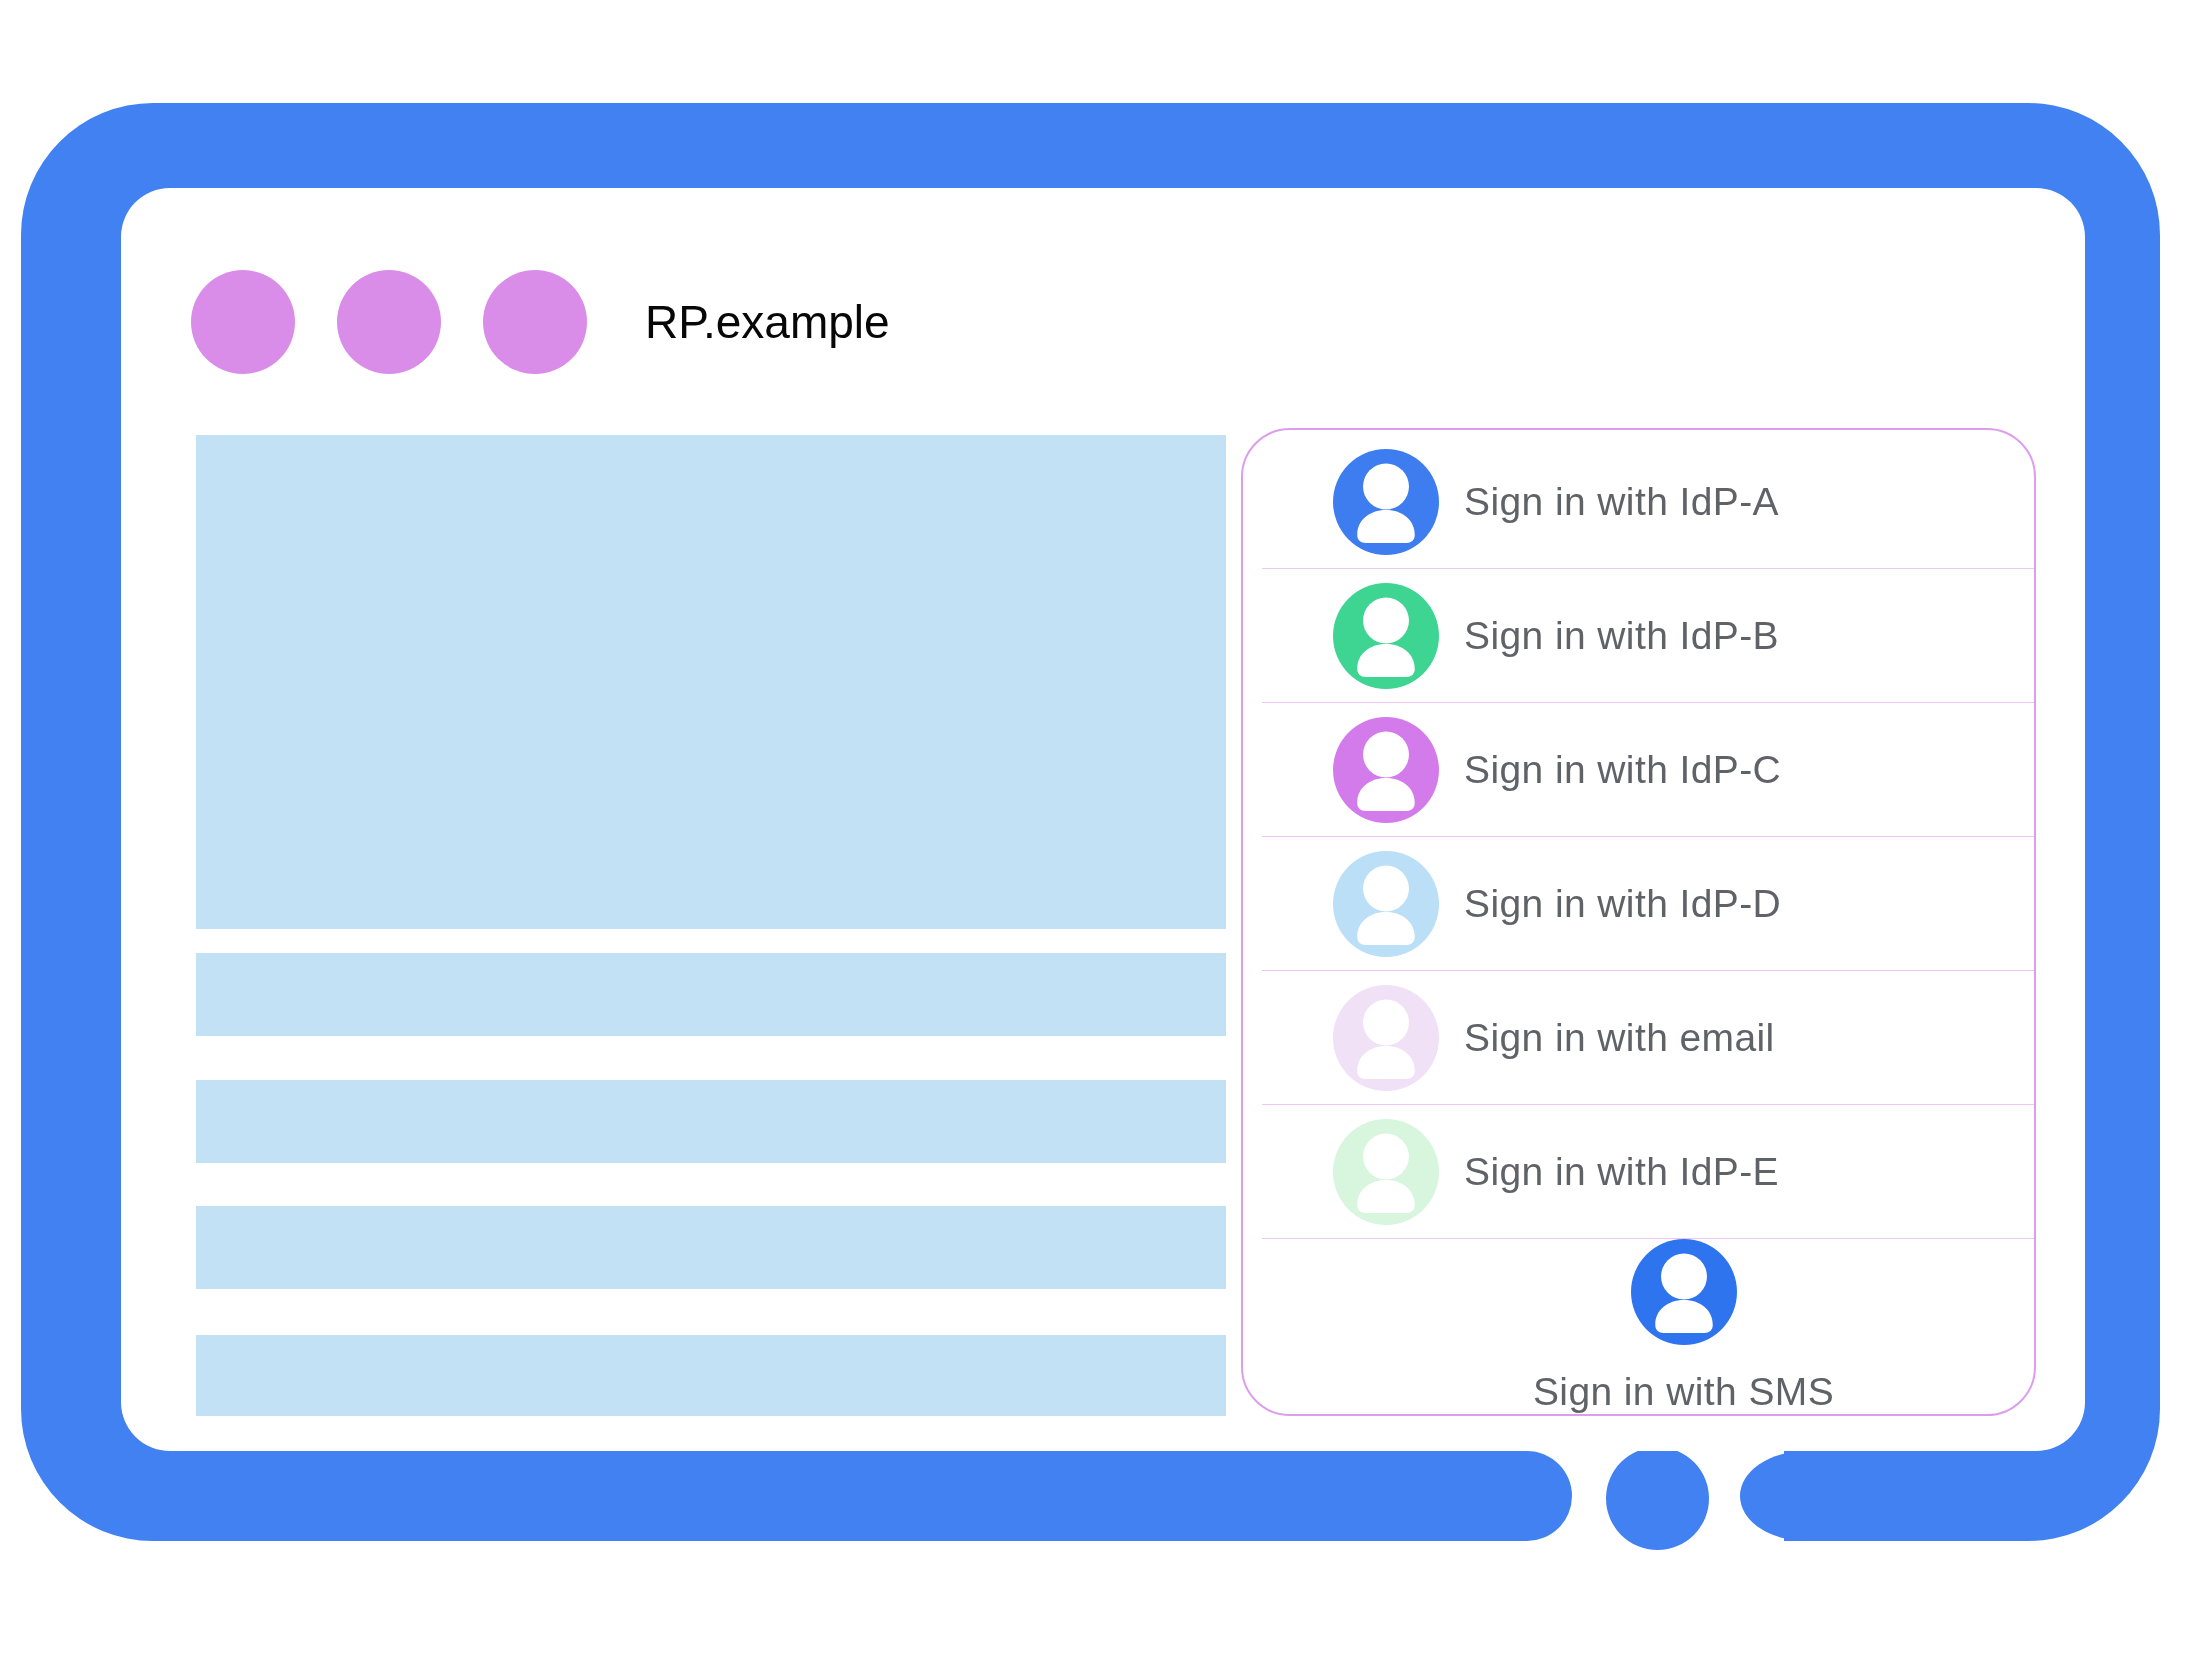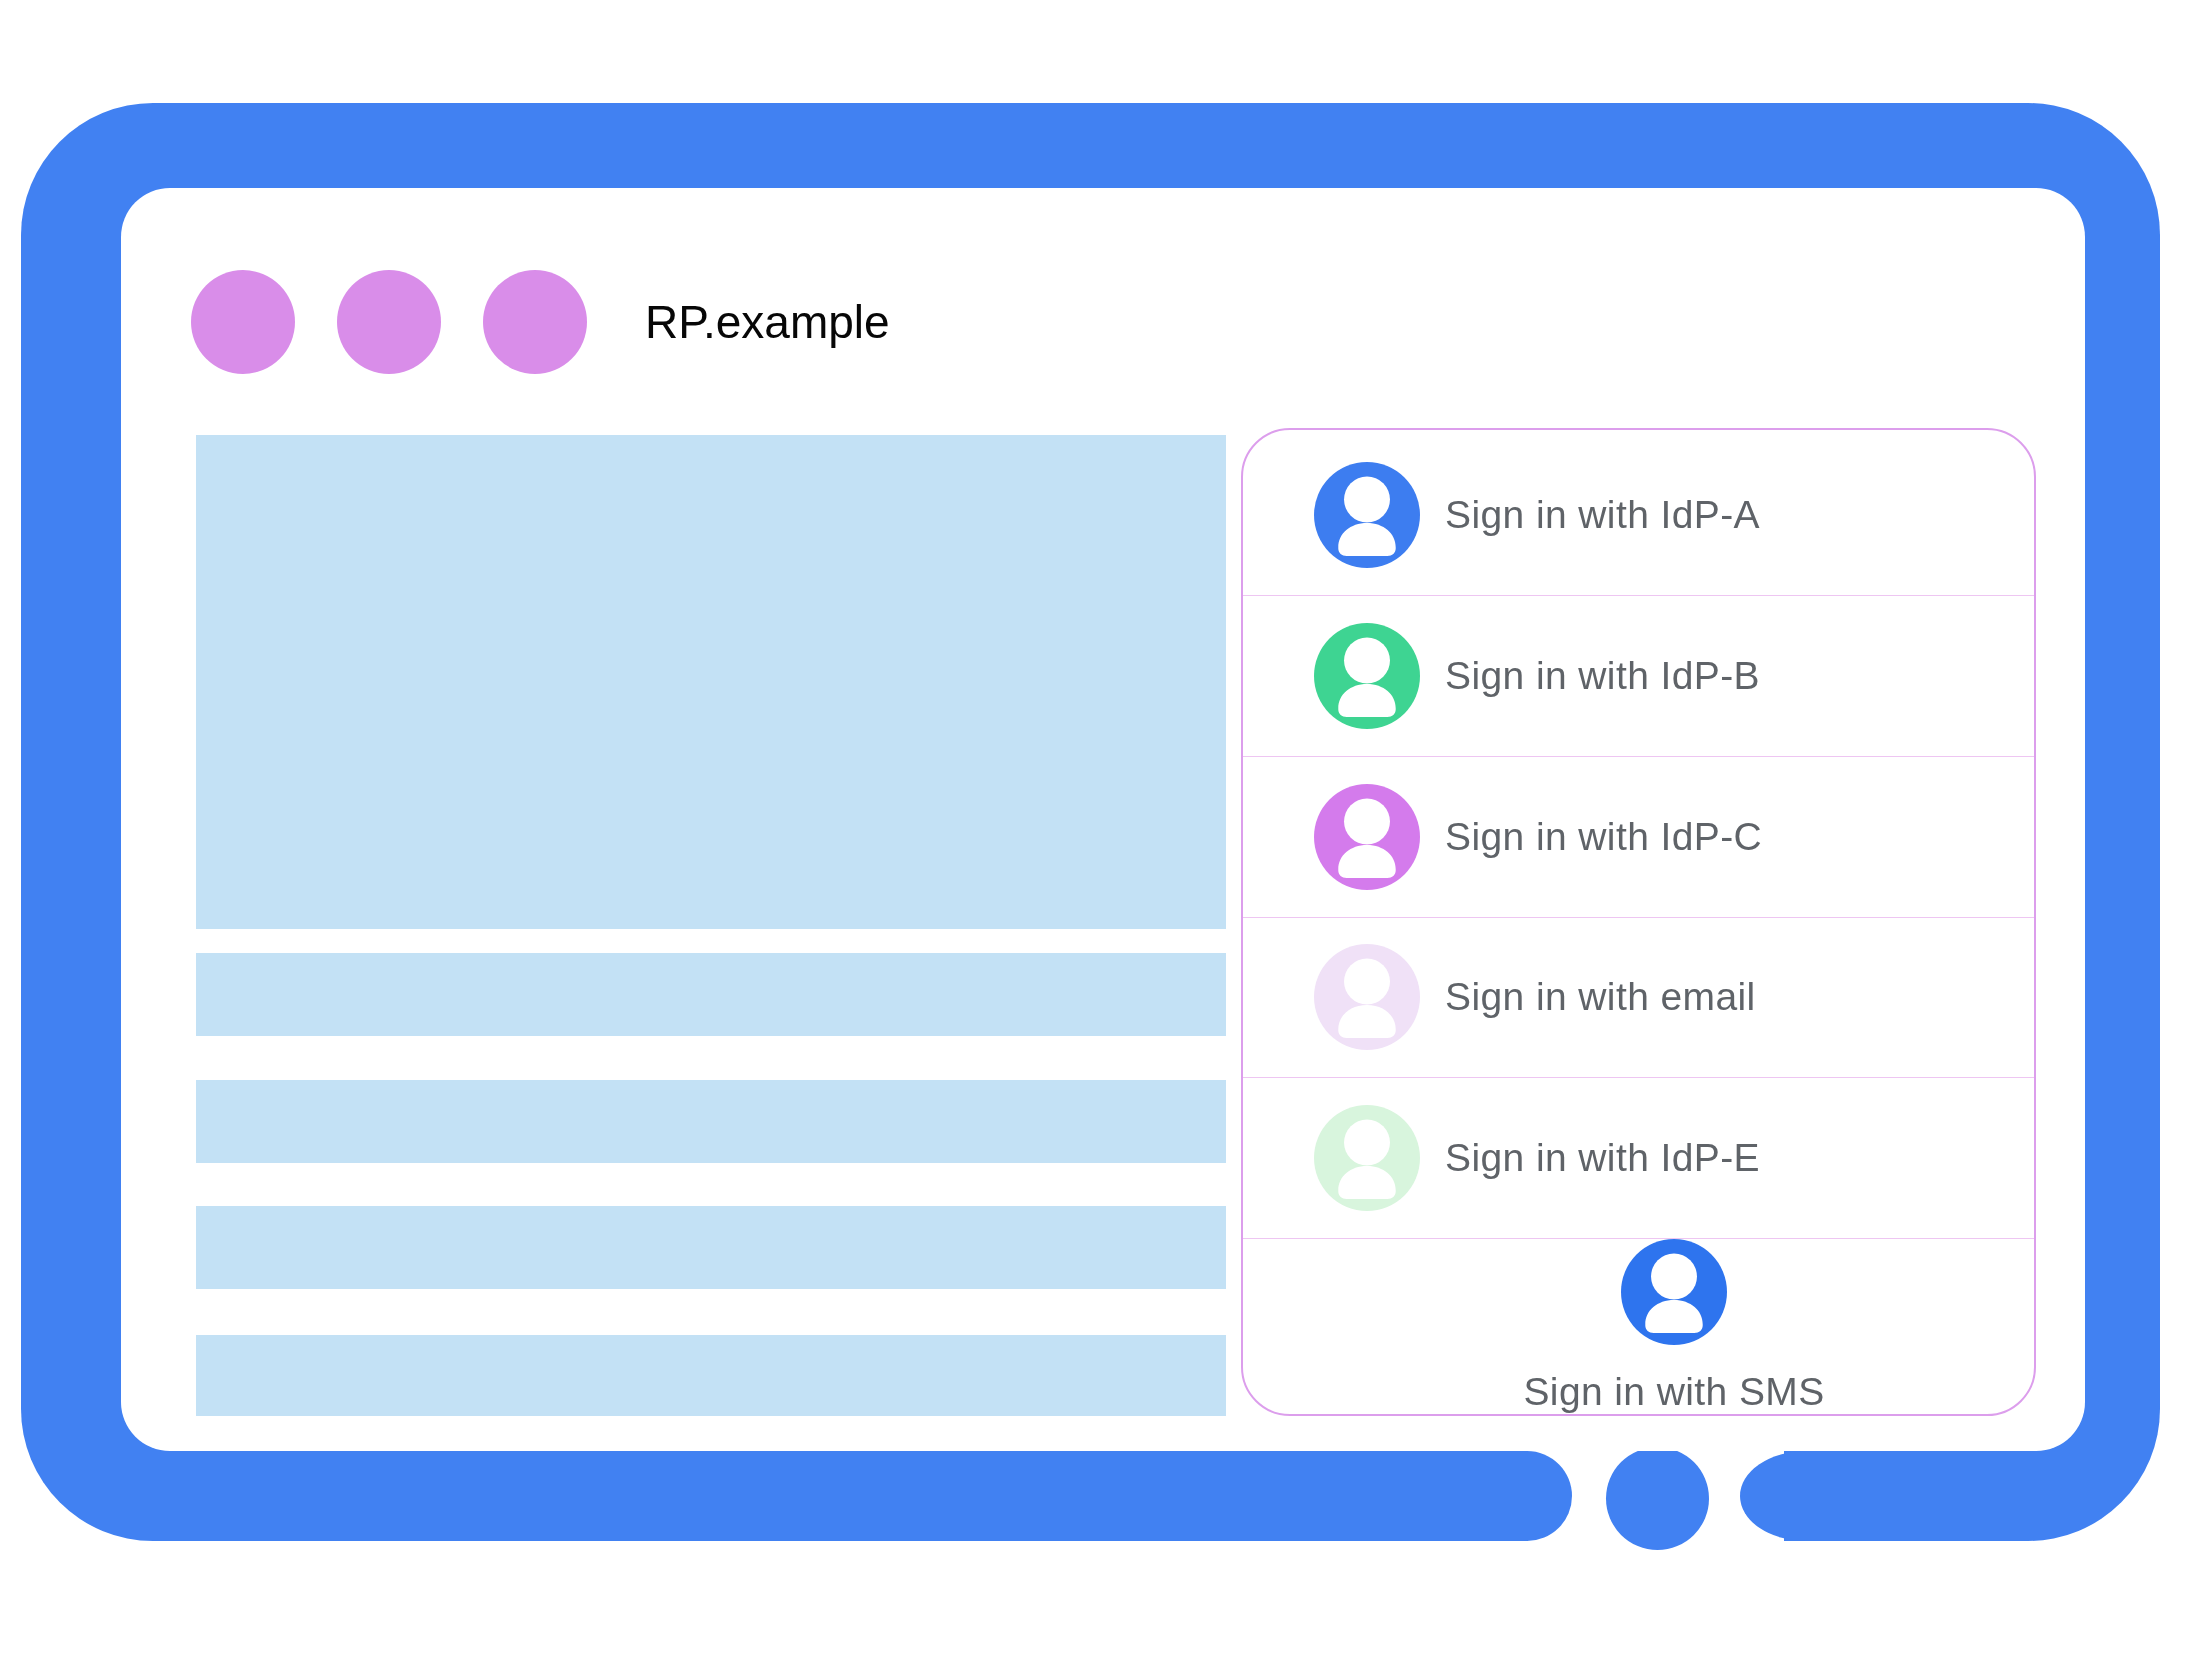--- a/index.html
+++ b/index.html
@@ -93,20 +93,21 @@
     left: 1120px; top: 240px;
     width: 795px; height: 988px;
     box-sizing: border-box;
     background: #ffffff;
     border: 2.6px solid var(--panel-border-color, #dc9eec);
     border-radius: 49px;
     display: flex;
     flex-direction: column;
     overflow: hidden;
     padding-top: 5.3px;
+    padding-left: 19px;
   }
   .option {
     flex: 1 1 0;
     display: flex;
     align-items: center;
     gap: 25px;
     padding-left: 71px;
     border-bottom: 1.8px solid var(--divider-color, #eec6f2);
     cursor: pointer;
   }
@@ -173,20 +174,29 @@
           <div class="option">
     <span class="avatar" style="background: rgb(212, 123, 236);">
       <svg viewBox="0 0 24 24" aria-hidden="true">
         <circle cx="12" cy="8.5" r="5.2" fill="#ffffff"></circle>
         <path d="M12,13.8 c-3.8,0 -6.5,2.4 -6.5,5.5 v0.3 c0,1.0 0.8,1.7 1.9,1.7 h9.2 c1.1,0 1.9,-0.7 1.9,-1.7 v-0.3 c0,-3.1 -2.7,-5.5 -6.5,-5.5 z" fill="#ffffff"></path>
       </svg>
     </span>
     <span class="option-label">Sign in with IdP-C</span>
   </div>
           <div class="option">
+    <span class="avatar" style="background: rgb(186, 223, 246);">
+      <svg viewBox="0 0 24 24" aria-hidden="true">
+        <circle cx="12" cy="8.5" r="5.2" fill="#ffffff"></circle>
+        <path d="M12,13.8 c-3.8,0 -6.5,2.4 -6.5,5.5 v0.3 c0,1.0 0.8,1.7 1.9,1.7 h9.2 c1.1,0 1.9,-0.7 1.9,-1.7 v-0.3 c0,-3.1 -2.7,-5.5 -6.5,-5.5 z" fill="#ffffff"></path>
+      </svg>
+    </span>
+    <span class="option-label">Sign in with IdP-D</span>
+  </div>
+          <div class="option">
     <span class="avatar" style="background: rgb(240, 225, 247);">
       <svg viewBox="0 0 24 24" aria-hidden="true">
         <circle cx="12" cy="8.5" r="5.2" fill="#ffffff"></circle>
         <path d="M12,13.8 c-3.8,0 -6.5,2.4 -6.5,5.5 v0.3 c0,1.0 0.8,1.7 1.9,1.7 h9.2 c1.1,0 1.9,-0.7 1.9,-1.7 v-0.3 c0,-3.1 -2.7,-5.5 -6.5,-5.5 z" fill="#ffffff"></path>
       </svg>
     </span>
     <span class="option-label">Sign in with email</span>
   </div>
           <div class="option">
     <span class="avatar" style="background: rgb(216, 245, 221);">

